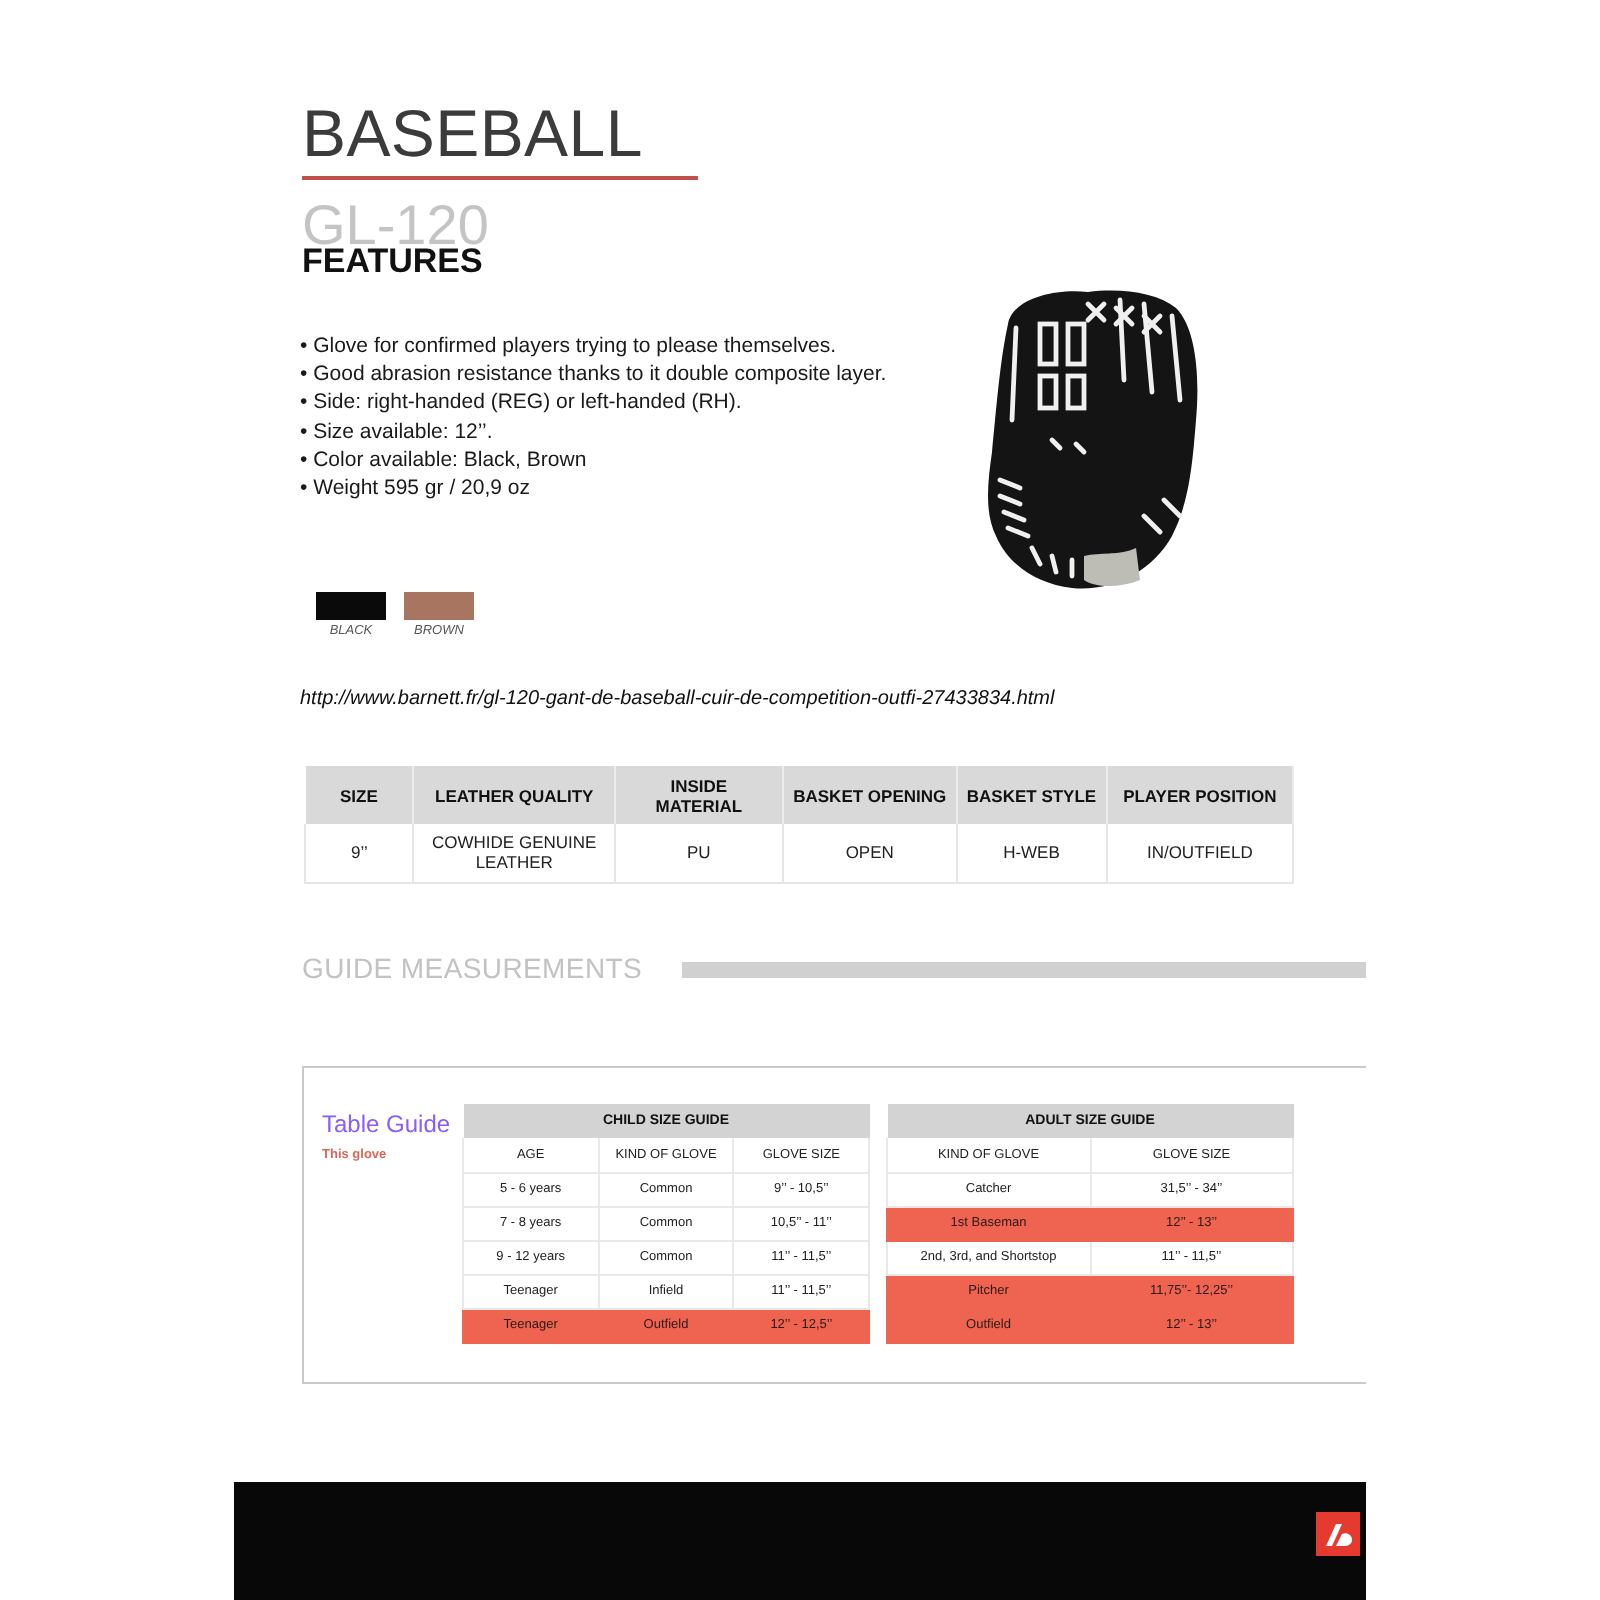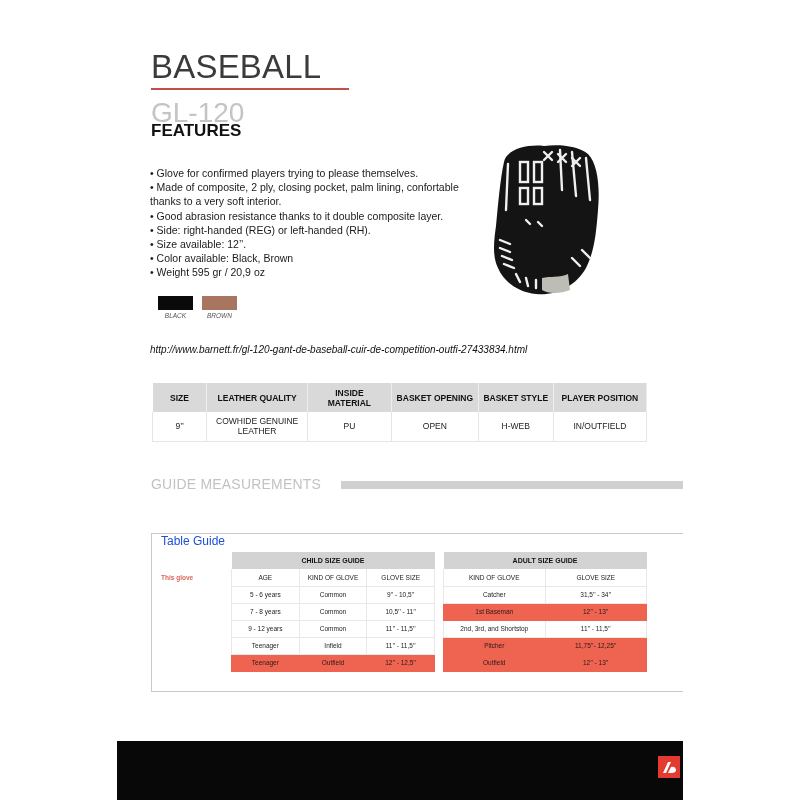--- a/index.html
+++ b/index.html
@@ -29,21 +29,21 @@
 
   #spec-table { left: 152px; top: 383px; width: 495px; border-collapse: collapse; font-size: 8.5px; }
   #spec-table th { background: #d9d9d9; height: 29px; font-weight: bold; color: #111; border-right: 1px solid #ededed; line-height: 10px; }
   #spec-table td { height: 29px; text-align: center; color: #222; border-right: 1px solid #e5e5e5; border-bottom: 1px solid #e5e5e5; line-height: 10px; background: #fff; }
   #spec-table tr td:first-child { border-left: 1px solid #e5e5e5; }
 
   #guide-title { left: 151px; top: 476px; font-size: 14px; color: #c2c2c2; letter-spacing: 0.2px; }
   #guide-bar { left: 341px; top: 481px; width: 342px; height: 8px; background: #d0d0d0; }
 
   #guide-box { left: 151px; top: 533px; width: 532px; height: 159px; border-left: 1px solid #c9c9c9; border-top: 1px solid #c9c9c9; border-bottom: 1px solid #c9c9c9; }
-  #tg-title { left: 161px; top: 534px; font-size: 12px; color: #1d4ed8; }
+  #tg-title { left: 161px; top: 555px; font-size: 12px; color: #8b5cf6; }
   #tg-sub { left: 161px; top: 574px; font-size: 6.5px; font-weight: bold; color: #d8675a; }
 
   table.guide { border-collapse: collapse; font-size: 6.5px; color: #222; }
   table.guide th.cap { background: #d3d3d3; height: 17px; font-weight: bold; color: #111; font-size: 7px; }
   table.guide td { height: 17px; text-align: center; border-bottom: 1px solid #e8e8e8; border-right: 1px solid #e8e8e8; background: #fff; }
   table.guide tr td:first-child { border-left: 1px solid #e8e8e8; }
   table.guide tr.hl td { background: #ef6351; border-color: #ef6351; color: #2a1a18; }
   #child-table { left: 231px; top: 552px; width: 204px; }
   #adult-table { left: 443px; top: 552px; width: 204px; }
 
@@ -53,21 +53,20 @@
 </head>
 <body>
 
 <div id="title" class="abs">BASEBALL</div>
 <div id="title-rule" class="abs"></div>
 <div id="model" class="abs">GL-120</div>
 
 <div id="features-h" class="abs">FEATURES</div>
 <ul id="features-list" class="abs">
   <li>• Glove for confirmed players trying to please themselves.</li>
-  <li>• Made of composite, 2 ply, closing pocket, palm lining, confortable thanks to a very soft interior.</li>
   <li>• Good abrasion resistance thanks to it double composite layer.</li>
   <li>• Side: right-handed (REG) or left-handed (RH).</li>
   <li>• Size available: 12’’.</li>
   <li>• Color available: Black, Brown</li>
   <li>• Weight 595 gr / 20,9 oz</li>
 </ul>
 
 <div id="glove" class="abs">
   <svg width="120" height="160" viewBox="0 0 120 160">
     <path d="M18,22 C20,10 40,4 58,6 C74,4 92,6 102,14 C112,24 114,48 112,70 C110,96 108,112 100,128 C90,146 70,156 50,154 C32,152 18,142 12,128 C6,116 8,100 10,86 C12,66 14,40 18,22 Z" fill="#141414"></path>

